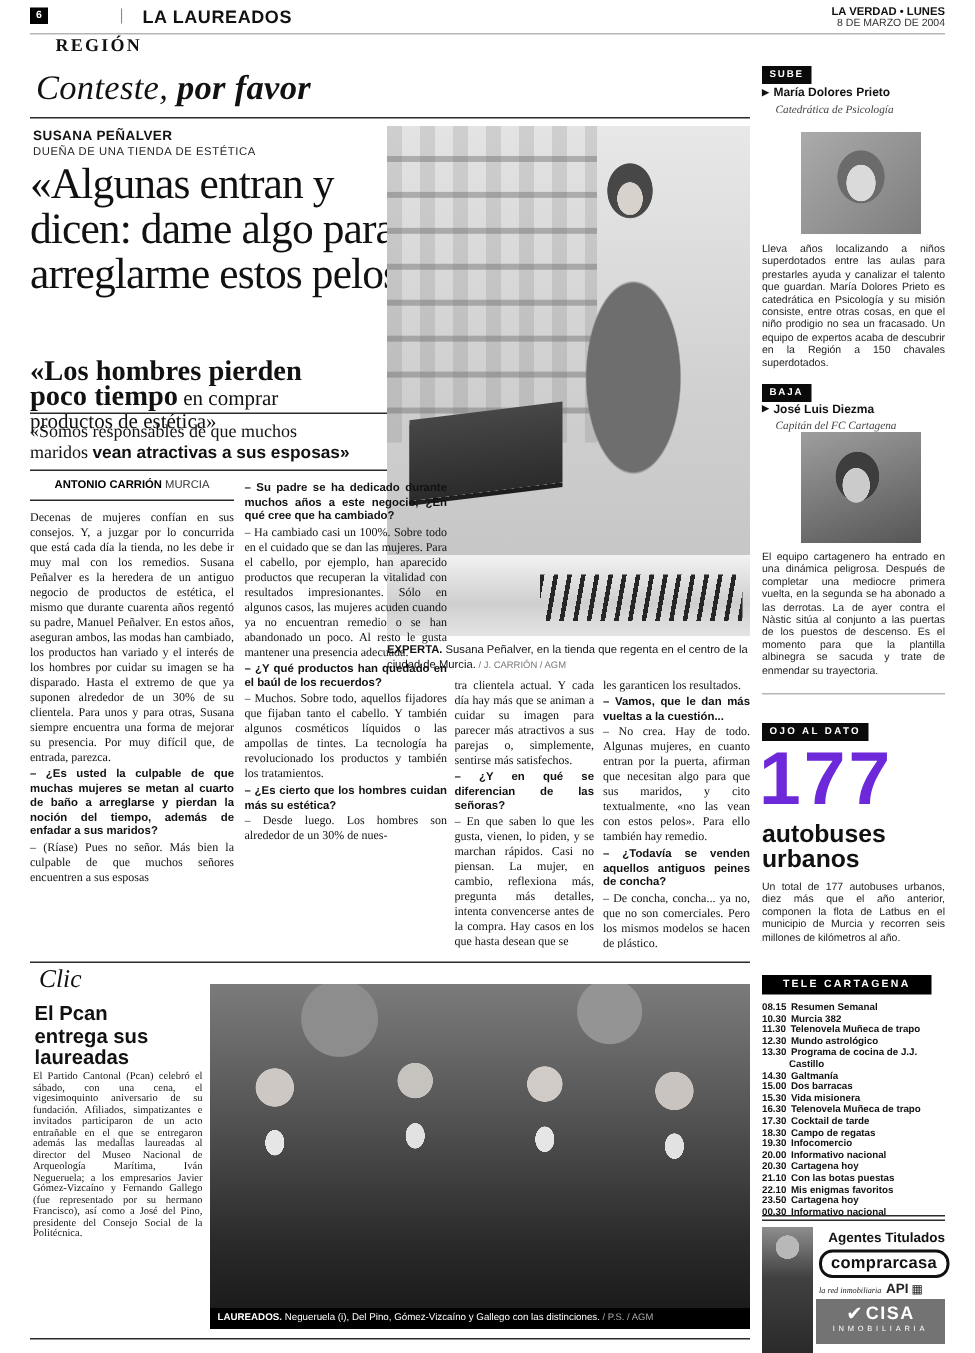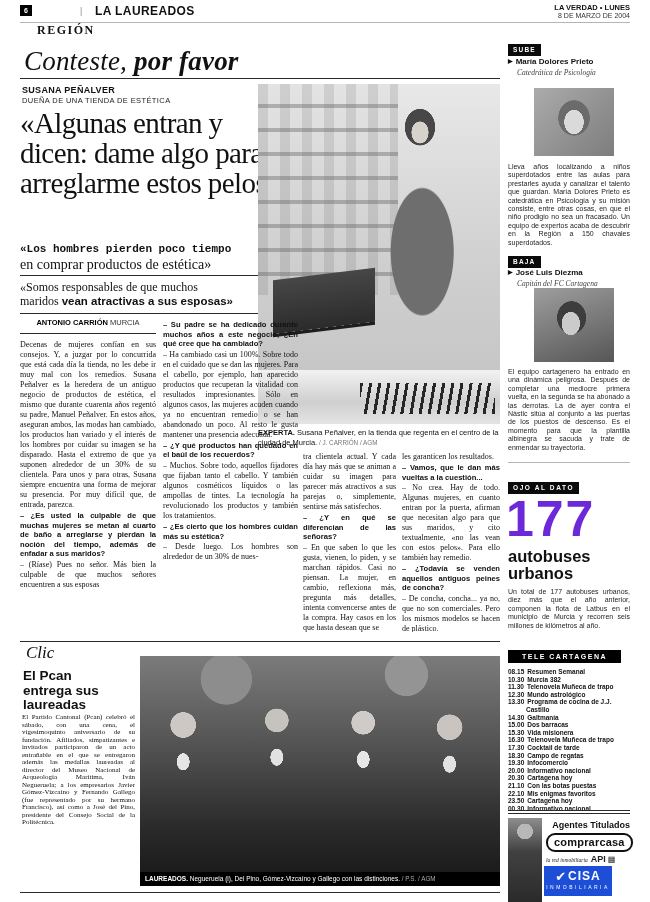--- a/index.html
+++ b/index.html
@@ -13,29 +13,29 @@
   
   #pagenum{left:20px;top:5px;width:12px;height:11px;background:#000;color:#fff;
            font:700 7px/11px "Liberation Sans",sans-serif;text-align:center;}
   #section{left:37px;top:4px;font:700 12px "Liberation Serif",serif;letter-spacing:1.5px;margin-top:19px;}
   #section-sep{left:80px;top:4px;font:400 11px "Liberation Serif",serif;color:#666;}
   #supplement{left:95px;top:4px;font:800 12px "Liberation Sans",sans-serif;letter-spacing:.4px;}
   #masthead{right:20px;top:3px;text-align:right;font:700 7.5px/9px "Liberation Sans",sans-serif;}
   #edition-date{right:20px;top:12px;text-align:right;font:400 7px "Liberation Sans",sans-serif;color:#333;}
 
   
-  #kicker{left:24px;top:46px;font-size:27px;font-style:italic;letter-spacing:.2px;}
+  #kicker{left:24px;top:46px;font-size:23px;font-style:italic;letter-spacing:.2px;}
   #kicker .k2{font-weight:700;}
   #interviewee-name{left:22px;top:85px;font:800 9px "Liberation Sans",sans-serif;letter-spacing:.3px;}
   #interviewee-role{left:22px;top:96px;font:400 7.5px "Liberation Sans",sans-serif;letter-spacing:.4px;color:#222;}
 
   
   #headline{left:20px;top:108px;width:260px;font:400 29px/30px "Liberation Serif",serif;letter-spacing:-0.6px;}
   #quote1{left:20px;top:240px;width:222px;font:400 14px/15px "Liberation Serif",serif;}
-  #quote1 .b{font-weight:700;font-family:Liberation Mono, monospace;font-size:11px;}
+  #quote1 .b{font-weight:700;font-family:Liberation Serif, serif;font-size:19px;}
   #quote2{left:20px;top:281px;width:215px;font:400 12px/13.5px "Liberation Serif",serif;}
   #quote2 .b{font-weight:700;font-family:"Liberation Sans",sans-serif;font-size:11.5px;}
 
   
   #byline{left:20px;top:318px;width:136px;text-align:center;font:400 7.5px "Liberation Sans",sans-serif;color:#333;}
   #byline .b{font-weight:800;color:#000;}
 
   
   .col{position:absolute;font:400 8px/10px "Liberation Serif",serif;text-align:justify;}
   .col p{margin:0 0 1px 0;}
@@ -126,21 +126,21 @@
   
   #ad-person{left:508px;top:818px;width:34px;height:84px;
       background:radial-gradient(circle 8px at 50% 16%,#b8b8b8 97%,rgba(0,0,0,0) 100%),
                  linear-gradient(180deg,#8e8e8e 0%,#414141 40%,#2a2a2a);}
   #ad-header{left:546px;top:820px;width:84px;text-align:right;font:800 9px "Liberation Sans",sans-serif;}
   #ad-brand{left:546px;top:833px;border:2px solid #111;border-radius:9px;padding:1px 6px 2px;
             font:700 11px "Liberation Sans",sans-serif;letter-spacing:.2px;background:#fff;}
   #ad-network{left:546px;top:854px;font:italic 400 5.5px "Liberation Serif",serif;color:#222;}
   #ad-network .api{font:800 9px "Liberation Sans",sans-serif;font-style:normal;margin-left:3px;}
   #ad-network .bld{font-style:normal;font-size:8px;margin-left:2px;}
-  #ad-agency{left:544px;top:866px;width:68px;height:30px;background:#1d4ed8;color:#fff;text-align:center;}
+  #ad-agency{left:544px;top:866px;width:86px;height:30px;background:#737373;color:#fff;text-align:center;}
   #ad-agency .chk{font-size:13px;vertical-align:-1px;margin-right:2px;}
   #ad-agency .nm{font:800 12px "Liberation Sans",sans-serif;letter-spacing:1px;}
   #ad-agency .sub{display:block;font:400 5px "Liberation Sans",sans-serif;letter-spacing:2.5px;margin-top:-1px;}
 </style>
 </head>
 <body>
 
 <div class="page">
 
   <div class="abs" id="pagenum">6</div>

